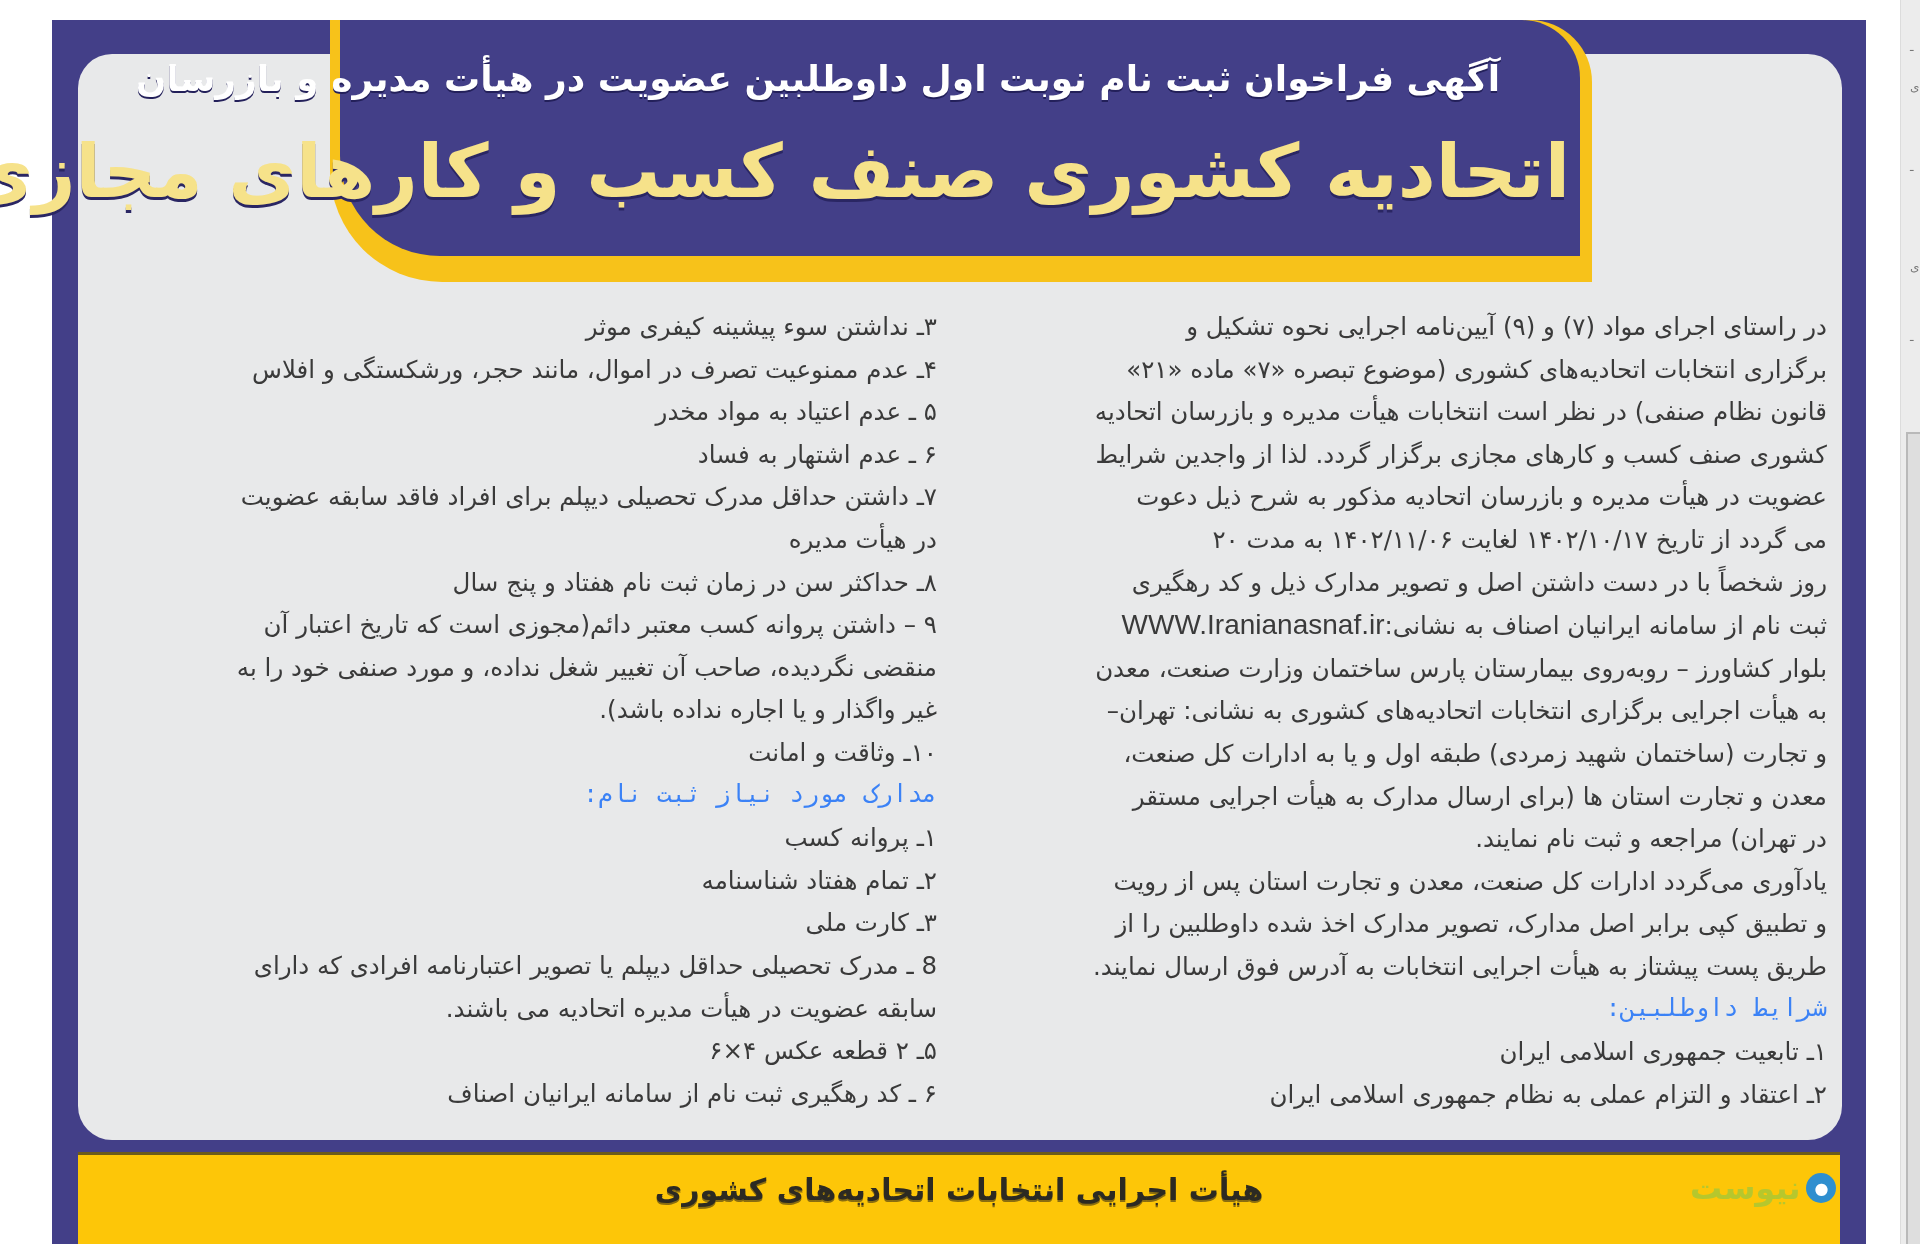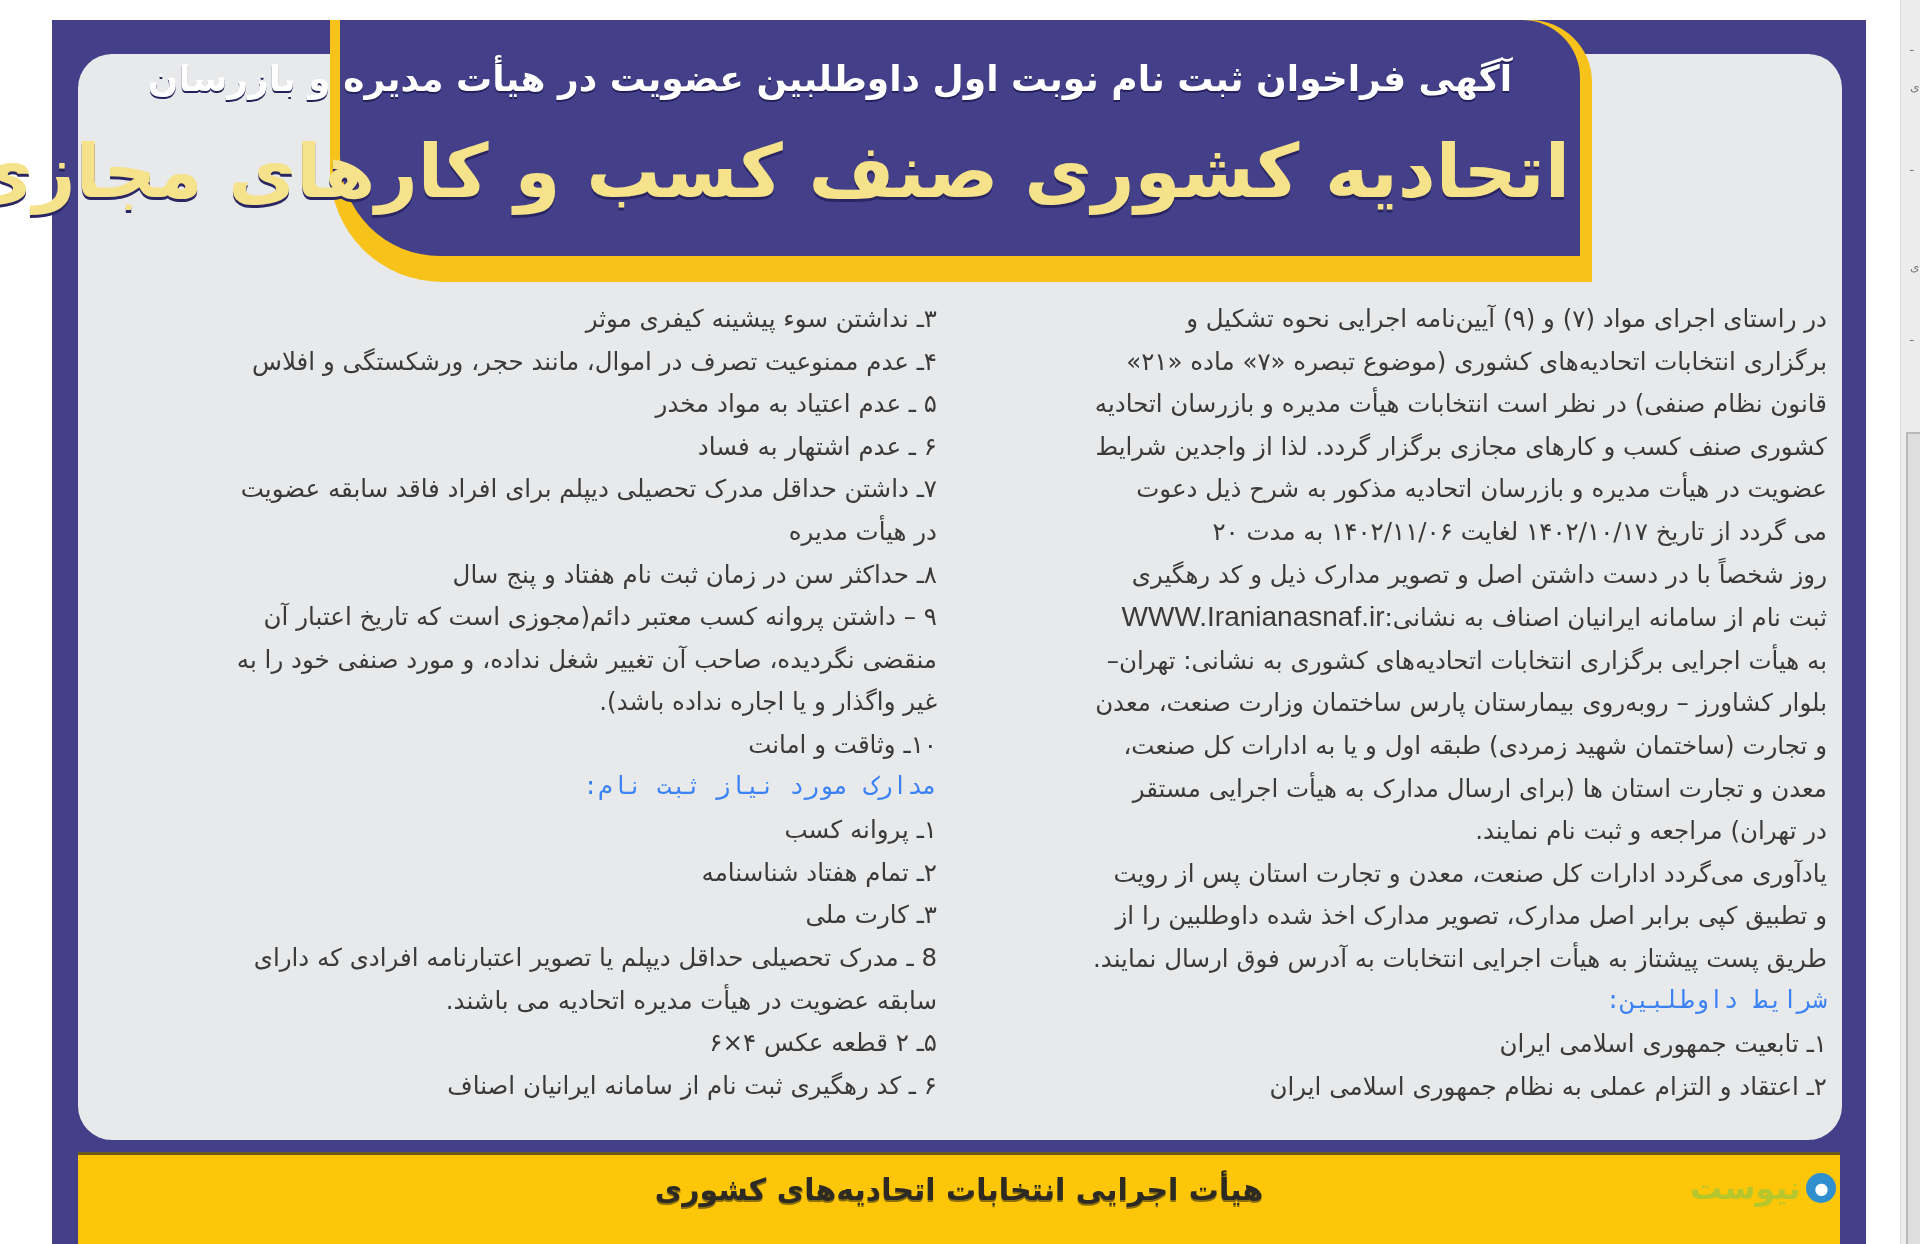--- a/index.html
+++ b/index.html
@@ -21,36 +21,37 @@
     position: absolute; left: 330px; top: 20px; width: 1262px; height: 262px;
     background: #f7c21a;
     border-radius: 0 62px 0 112px;
   }
   .tab {
     position: absolute; left: 340px; top: 20px; width: 1240px; height: 236px;
     background: #433f88;
     border-radius: 0 58px 0 100px;
   }
   .tab-line1 {
-    position: absolute; left: 352px; top: 58px; width: 1160px; text-align: center;
+    position: absolute; left: 340px; top: 58px; width: 1160px; text-align: center;
     direction: rtl; color: #ffffff; font-weight: bold; font-size: 36px;
     letter-spacing: -1px; white-space: nowrap;
     text-shadow: 0 2px 0 #23205a;
   }
   .tab-line2 {
     position: absolute; left: 350px; top: 128px; width: 1220px; text-align: center;
     direction: rtl; color: #f6e28a; font-weight: bold; font-size: 74px;
     white-space: nowrap; letter-spacing: -1px;
     text-shadow: 0 3px 0 #2a2663;
   }
   
   .col {
     position: absolute; direction: rtl; color: #3a3a3a;
     font-size: 24.5px; line-height: 42.6px; text-align: justify;
     font-family: "DejaVu Sans", sans-serif;
+    margin-top: 8px;
   }
   .col-right { left: 982px; top: 298px; width: 845px; }
   .col-left  { left: 92px;  top: 298px; width: 845px; }
   .col .line { display: block; white-space: nowrap; overflow: hidden; }
   .red { color: #3b82f6; font-family: Liberation Mono, monospace; }
   .url { font-family: "Liberation Sans", sans-serif; font-size: 28px; direction: ltr; unicode-bidi: embed; }
   
   .footer {
     position: absolute; left: 78px; top: 1152px; width: 1762px; height: 110px;
     background: #fdc608;
@@ -107,22 +108,22 @@
   <span class="line">در راستای اجرای مواد (۷) و (۹) آیین‌نامه اجرایی نحوه تشکیل و</span>
   <span class="line">برگزاری انتخابات اتحادیه‌های کشوری (موضوع تبصره «۷» ماده «۲۱»</span>
   <span class="line">قانون نظام صنفی) در نظر است انتخابات هیأت مدیره و بازرسان اتحادیه</span>
   <span class="line">کشوری صنف کسب و کارهای مجازی برگزار گردد. لذا از واجدین شرایط</span>
   <span class="line">عضویت در هیأت مدیره و بازرسان اتحادیه مذکور به شرح ذیل دعوت</span>
   <span class="line">می گردد از تاریخ ۱۴۰۲/۱۰/۱۷ لغایت ۱۴۰۲/۱۱/۰۶ به مدت ۲۰</span>
   <span class="line">روز شخصاً با در دست داشتن اصل و تصویر مدارک ذیل و کد رهگیری</span>
   <span class="line">
     <span>ثبت نام از سامانه ایرانیان اصناف به نشانی:</span><span class="url">WWW.Iranianasnaf.ir</span>
   </span>
+  <span class="line">بلوار کشاورز – روبه‌روی بیمارستان پارس ساختمان وزارت صنعت، معدن</span>
   <span class="line">به هیأت اجرایی برگزاری انتخابات اتحادیه‌های کشوری به نشانی: تهران–</span>
-  <span class="line">بلوار کشاورز – روبه‌روی بیمارستان پارس ساختمان وزارت صنعت، معدن</span>
   <span class="line">و تجارت (ساختمان شهید زمردی) طبقه اول و یا به ادارات کل صنعت،</span>
   <span class="line">معدن و تجارت استان ها (برای ارسال مدارک به هیأت اجرایی مستقر</span>
   <span class="line">در تهران) مراجعه و ثبت نام نمایند.</span>
   <span class="line">یادآوری می‌گردد ادارات کل صنعت، معدن و تجارت استان پس از رویت</span>
   <span class="line">و تطبیق کپی برابر اصل مدارک، تصویر مدارک اخذ شده داوطلبین را از</span>
   <span class="line">طریق پست پیشتاز به هیأت اجرایی انتخابات به آدرس فوق ارسال نمایند.</span>
   <span class="line red">شرایط داوطلبین:</span>
   <span class="line">۱ـ تابعیت جمهوری اسلامی ایران</span>
   <span class="line">۲ـ اعتقاد و التزام عملی به نظام جمهوری اسلامی ایران</span>
 </div>

